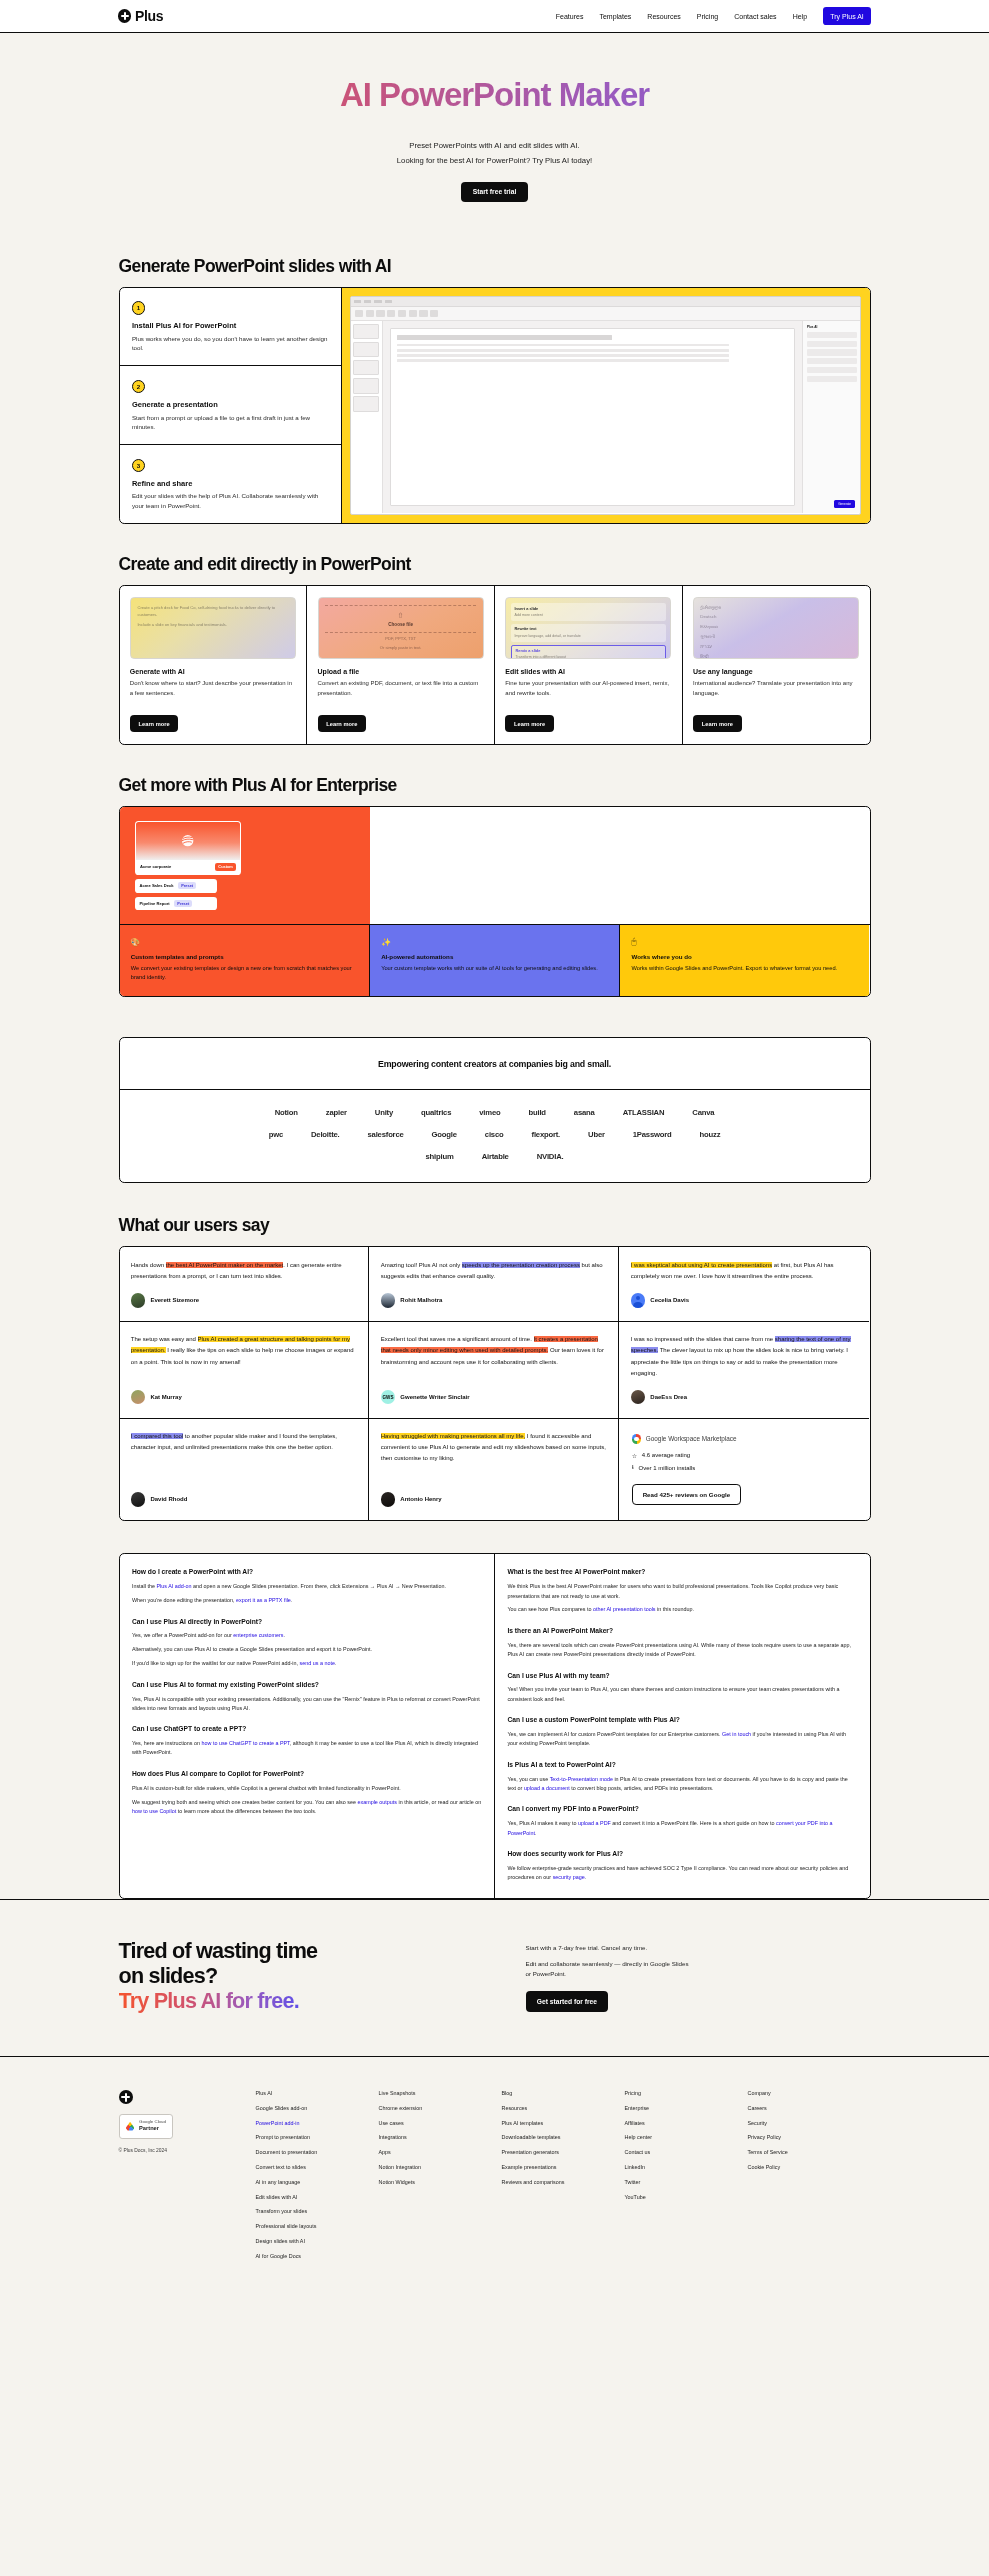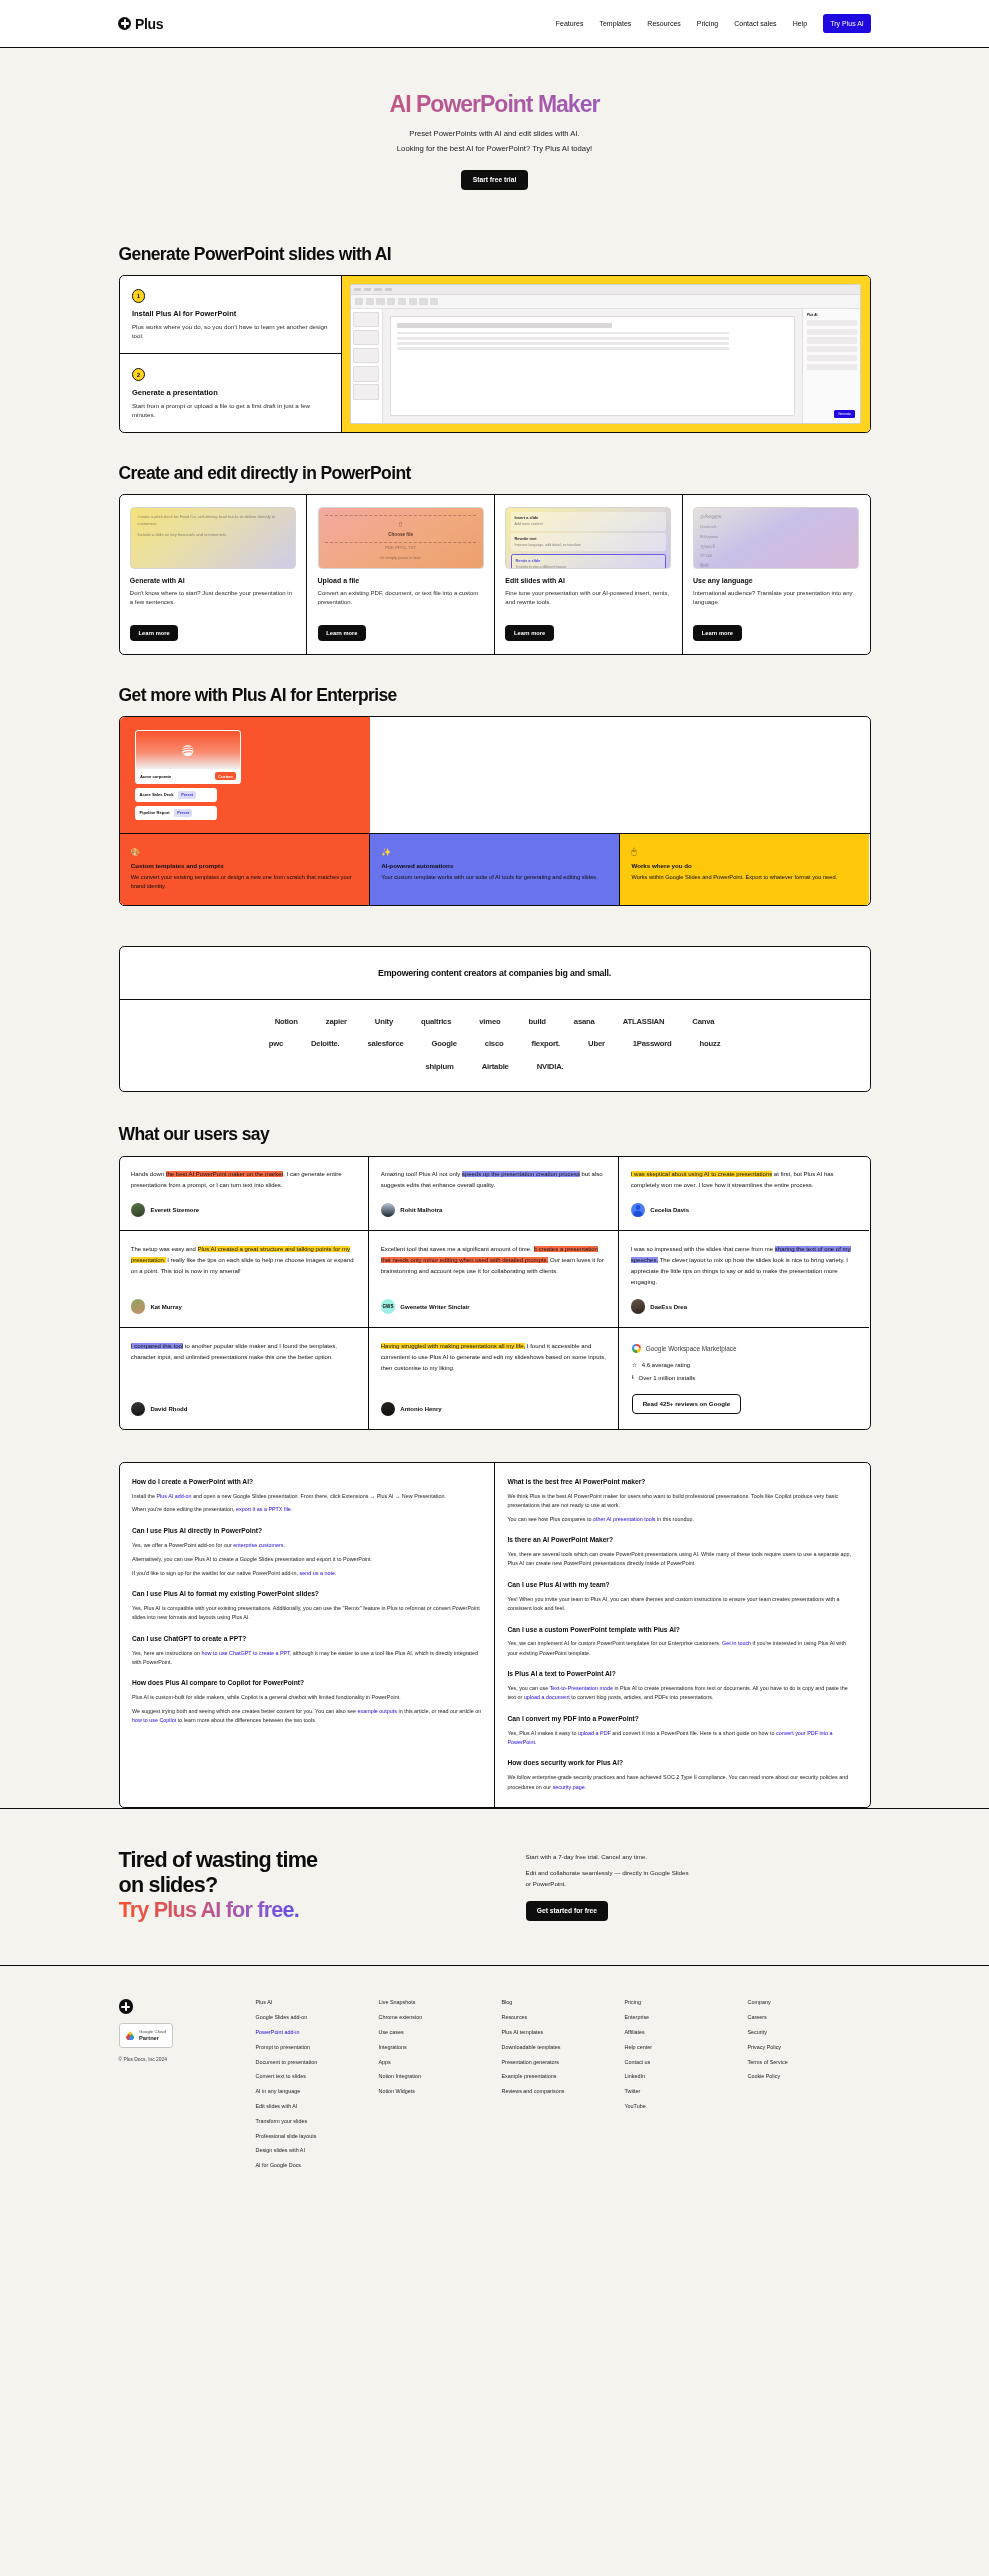--- a/index.html
+++ b/index.html
@@ -7,21 +7,21 @@
     width: 989px;
     background: #f5f3ee;
     font-family: "Liberation Sans", sans-serif;
     color: #0d0d0d;
     -webkit-font-smoothing: antialiased;
   }
   a { color: inherit; text-decoration: none; }
 
   
   .header {
-    height: 48px;
+    height: 33px;
     background: #ffffff;
     border-bottom: 1px solid #0d0d0d;
     display: flex;
     align-items: center;
     padding: 0 118px;
     justify-content: space-between;
   }
   .brand { display: flex; align-items: center; gap: 3.6px; }
   .brand-mark {
     width: 13.4px; height: 13.4px; border-radius: 50%;
@@ -47,24 +47,24 @@
   }
   .btn-dark {
     display: inline-block; background: #0d0d0d; color: #fff;
     font-size: 6.7px; font-weight: 700; padding: 6.7px 11.3px; border-radius: 4.1px;
   }
   .card-outline { border: 0.8px solid #0d0d0d; border-radius: 5.2px; background: #fff; overflow: hidden; }
 
   
   .hero { padding: 43px 0 36px; text-align: center; }
   .hero h1 {
-    font-size: 23px; font-weight: 800; letter-spacing: -1px;
+    font-size: 33px; font-weight: 800; letter-spacing: -1px;
     background: linear-gradient(90deg,#f4542e 0%,#d2526c 30%,#9a5bbe 62%,#5f4fe8 100%);
     -webkit-background-clip: text; background-clip: text; color: transparent;
-    margin-bottom: 9px;
+    margin-bottom: 25px;
   }
   .hero p { font-size: 7.7px; line-height: 1.9; color: #1a1a1a; }
   .hero .btn-dark { margin-top: 13.4px; }
 
   
   .steps-section { padding: 17.5px 0 0; }
   .steps-grid { display: flex; }
   .steps-col { width: 222px; border-right: 0.8px solid #0d0d0d; }
   .step { padding: 13.4px 12.4px 12.4px; border-bottom: 0.8px solid #0d0d0d; }
   .step:last-child { border-bottom: none; }
@@ -285,20 +285,25 @@
           <div class="step">
             <div class="step-num">1</div>
             <h3>Install Plus AI for PowerPoint</h3>
             <p>Plus works where you do, so you don't have to learn yet another design tool.</p>
           </div>
           <div class="step">
             <div class="step-num">2</div>
             <h3>Generate a presentation</h3>
             <p>Start from a prompt or upload a file to get a first draft in just a few minutes.</p>
           </div>
+          <div class="step">
+            <div class="step-num">3</div>
+            <h3>Refine and share</h3>
+            <p>Edit your slides with the help of Plus AI. Collaborate seamlessly with your team in PowerPoint.</p>
+          </div>
         </div>
         <div class="steps-media">
           <div class="ppt-shot">
             <div class="ppt-ribbon">
                 <i></i>
                 <i></i>
                 <i></i>
                 <i></i>
               </div>
             <div class="ppt-ribbon2">

